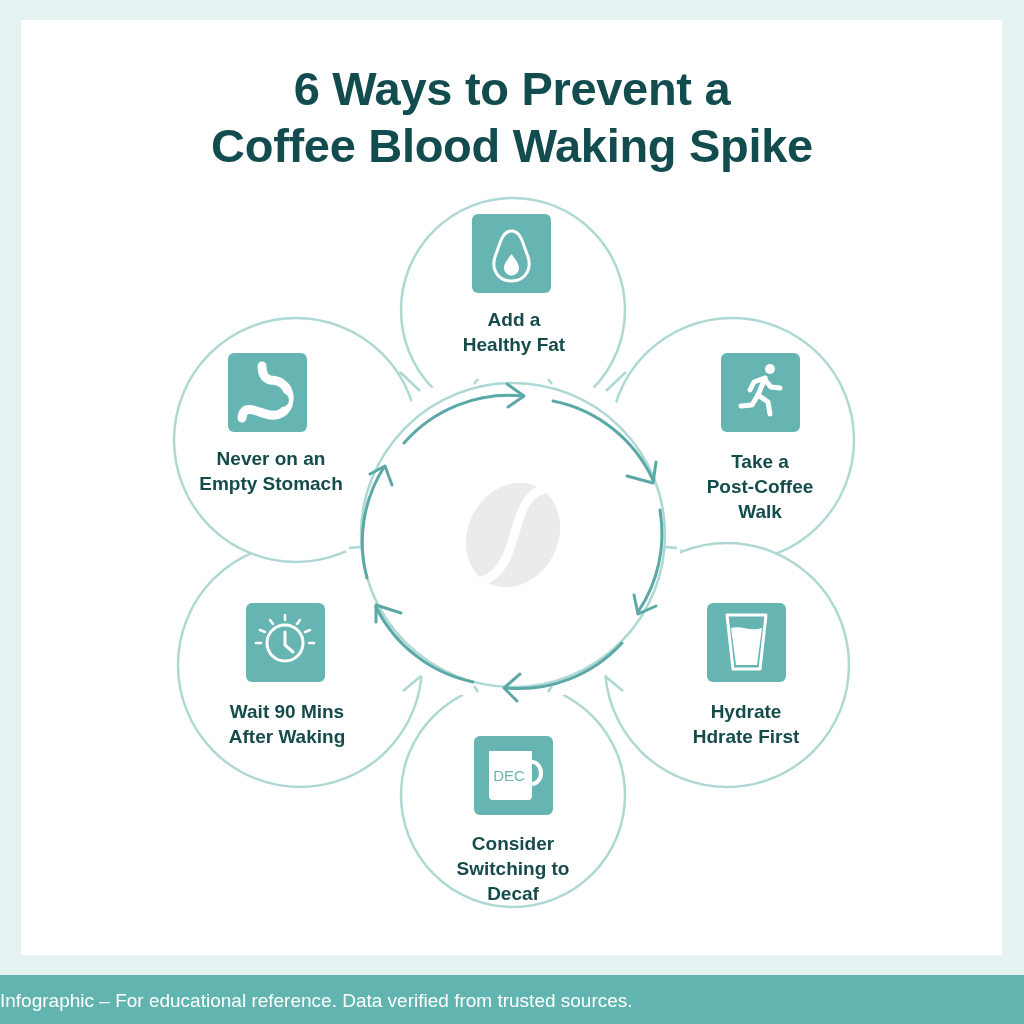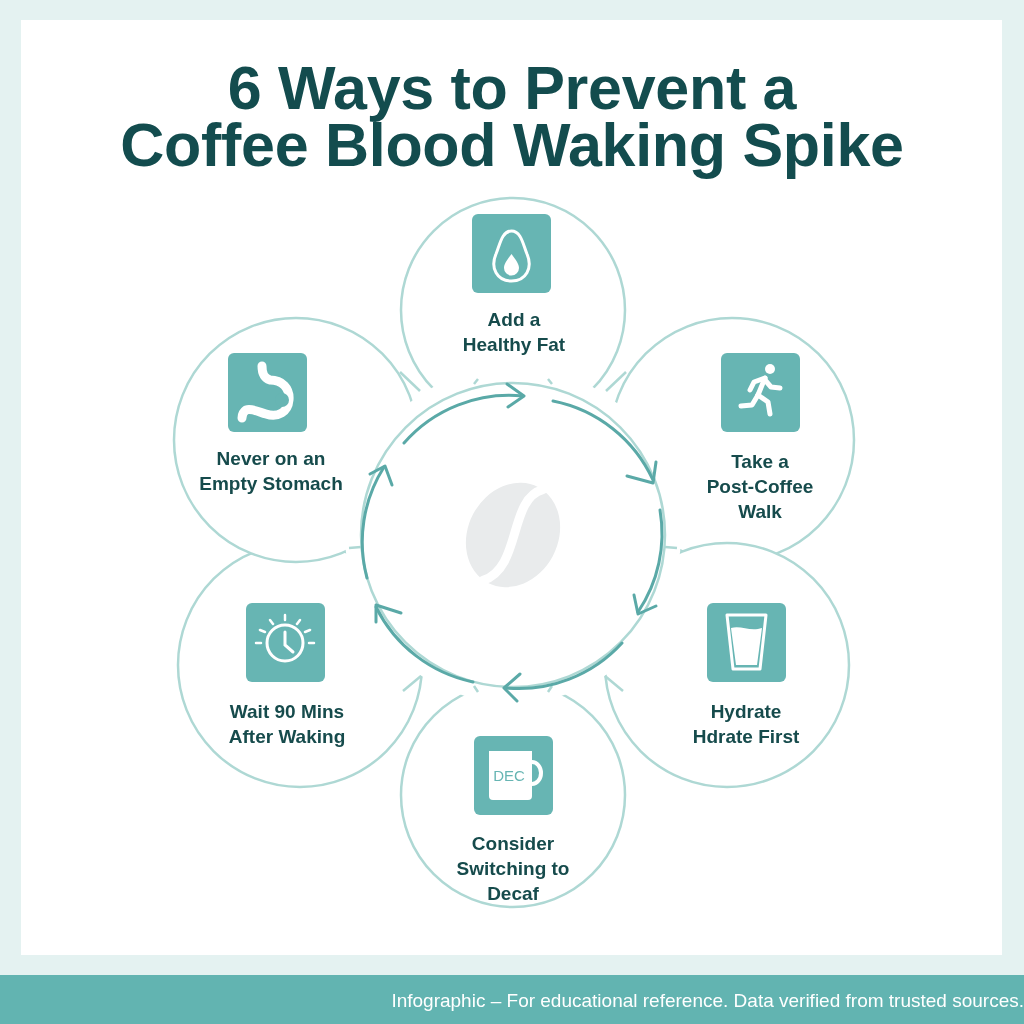--- a/index.html
+++ b/index.html
@@ -1,24 +1,24 @@
 <!DOCTYPE html>
 <html><head>
 <meta charset="utf-8">
 <style>
   html, body { margin:0; padding:0; }
   body { width:1024px; height:1024px; position:relative; background:#e4f2f1; overflow:hidden;
          font-family:"Liberation Sans", "DejaVu Sans", sans-serif; }
   .card { position:absolute; left:21px; top:20px; width:981px; height:935px; background:#ffffff; }
   .title { position:absolute; left:0; width:1024px; top:60px; text-align:center; color:#134c4e;
-           font-weight:700; font-size:61px; line-height:57px; letter-spacing:-0.3px; }
+           font-weight:700; font-size:47px; line-height:57px; letter-spacing:-0.3px; }
   svg.diagram { position:absolute; left:0; top:0; }
   .petal-label { font-family:"Liberation Sans", "DejaVu Sans", sans-serif; font-weight:700; font-size:19px; fill:#164b4c; }
   .footer { position:absolute; left:0; top:975px; width:1024px; height:49px; background:#62b4b1;
-            color:#ffffff; font-size:19px; text-align:right; line-height:52px; }
+            color:#ffffff; font-size:19px; text-align:left; line-height:52px; }
 </style>
 </head>
 <body>
 
 <div class="card"></div>
 
 <div class="title">
   <div>6 Ways to Prevent a</div>
   <div>Coffee Blood Waking Spike</div>
 </div>

